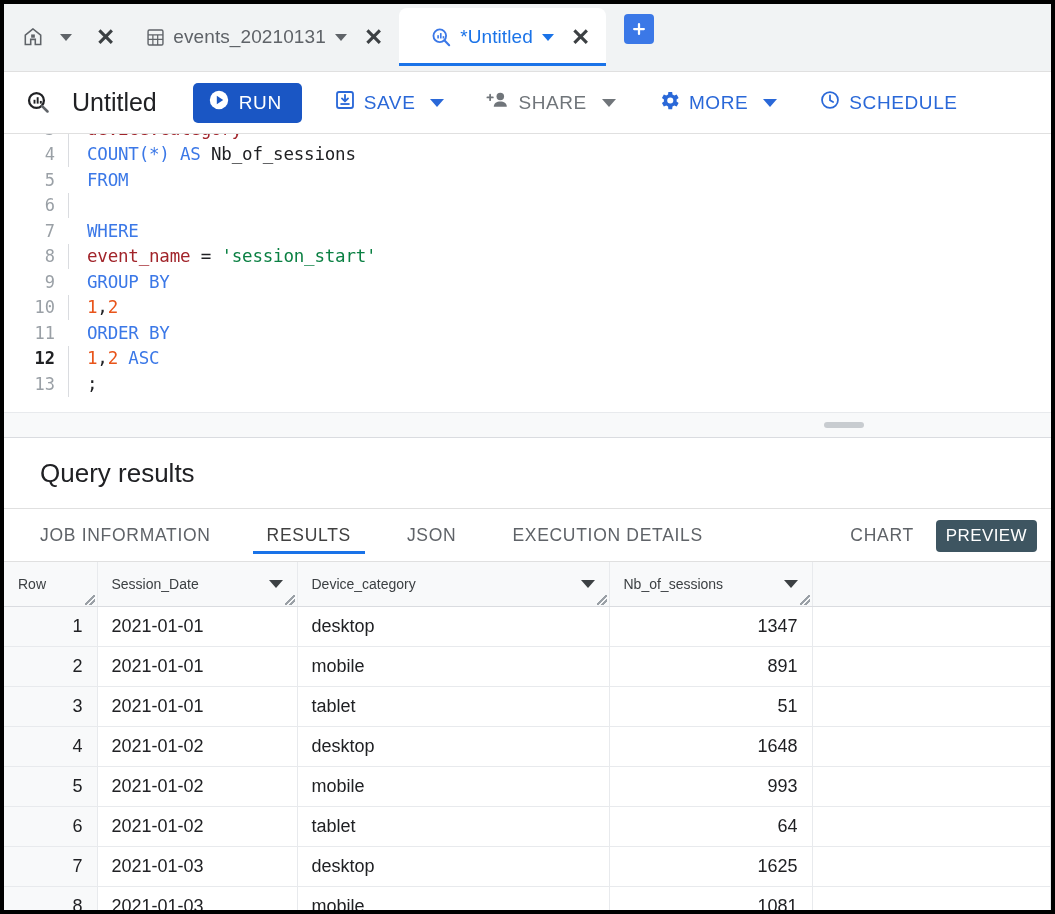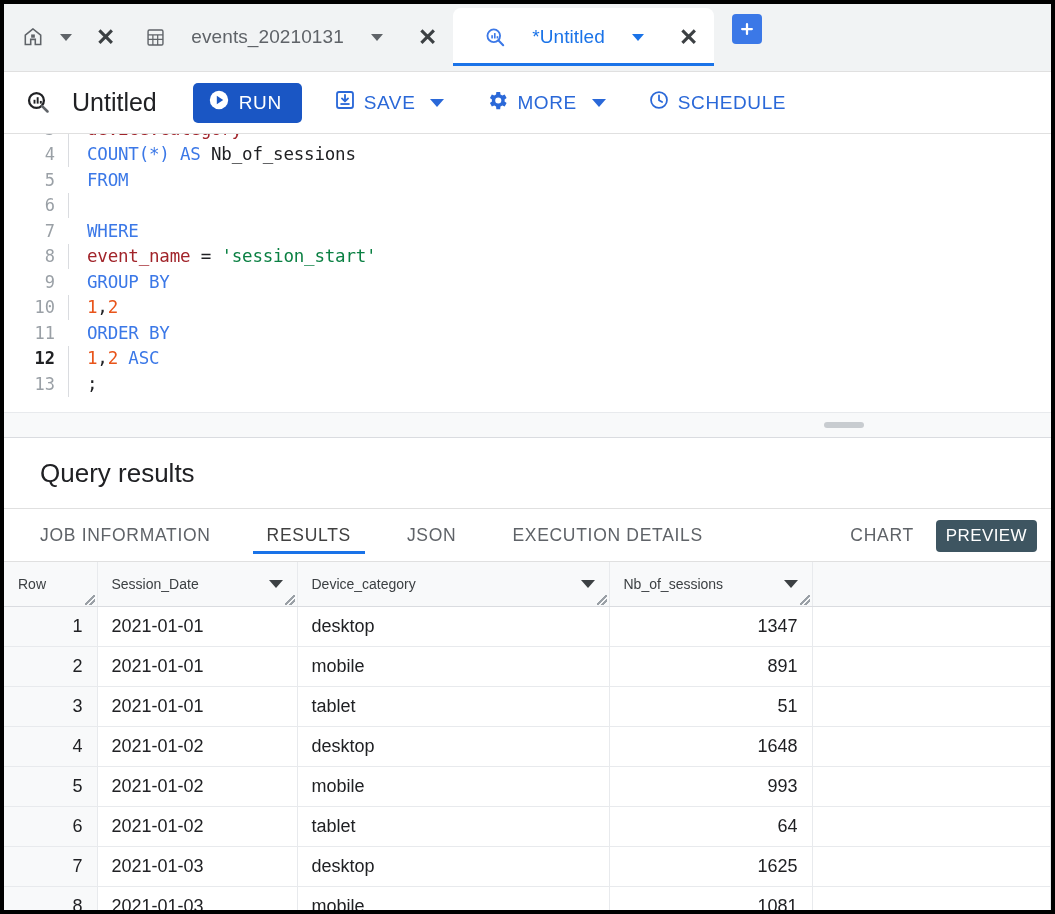--- a/index.html
+++ b/index.html
@@ -22,21 +22,21 @@
     height: 68px; min-height: 68px;
     background: #f1f3f4;
     display: flex; align-items: flex-end;
     position: relative;
     border-bottom: 1px solid #e0e0e0;
   }
   .tabbar-row { display: flex; align-items: center; height: 68px; padding-left: 4px; }
   .tab {
     display: flex; align-items: center;
     height: 58px; padding: 0 12px 0 16px;
-    gap: 25px;
+    gap: 7px;
     color: #5f6368; font-size: 19px;
     border-radius: 8px 8px 0 0;
     position: relative;
   }
   .tab.home { padding: 0 10px 0 14px; gap: 14px; }
   .tab.active {
     background: #fff;
     color: #1a73e8;
     padding-left: 31px;
   }
@@ -313,20 +313,31 @@
         <svg width="22" height="22" viewBox="0 0 24 24">
           <rect x="3.3" y="3.3" width="17.4" height="17.4" rx="2.2" fill="none" stroke="#2a68d8" stroke-width="2"></rect>
           <path d="M12 6.4v6.2M8.7 10.2 12 13.6l3.3-3.4" stroke="#2a68d8" stroke-width="2" fill="none" stroke-linecap="round" stroke-linejoin="round"></path>
           <rect x="7" y="15.4" width="10" height="2" fill="#2a68d8"></rect>
         </svg>
       </span>
       <span>SAVE</span>
       <span class="tb-caret"></span>
     </div>
 
+    <div class="tb-btn disabled">
+      <span>
+        <svg width="24" height="22" viewBox="0 0 26 24">
+          <circle cx="15.5" cy="8.2" r="4.1" fill="#70757a"></circle>
+          <path d="M8.4 19.4c0-3.9 3.2-5.8 7.1-5.8s7.1 1.9 7.1 5.8z" fill="#70757a"></path>
+          <path d="M4.4 6.2v6M1.4 9.2h6" stroke="#70757a" stroke-width="1.9" stroke-linecap="round"></path>
+        </svg>
+      </span>
+      <span>SHARE</span>
+      <span class="tb-caret"></span>
+    </div>
 
     <div class="tb-btn">
       <span>
         <svg width="23" height="23" viewBox="0 0 24 24">
           <path fill="#2a68d8" d="M19.4 13.1a7.6 7.6 0 0 0 0-2.2l2.1-1.6-2-3.5-2.5 1a7.7 7.7 0 0 0-1.9-1.1L14.8 3h-4l-.3 2.7c-.7.3-1.3.6-1.9 1.1l-2.5-1-2 3.5 2.1 1.6a7.6 7.6 0 0 0 0 2.2l-2.1 1.6 2 3.5 2.5-1c.6.5 1.2.8 1.9 1.1l.3 2.7h4l.3-2.7c.7-.3 1.3-.6 1.9-1.1l2.5 1 2-3.5zM12.8 15.2a3.2 3.2 0 1 1 0-6.4 3.2 3.2 0 0 1 0 6.4z"></path>
         </svg>
       </span>
       <span>MORE</span>
       <span class="tb-caret"></span>
     </div>

